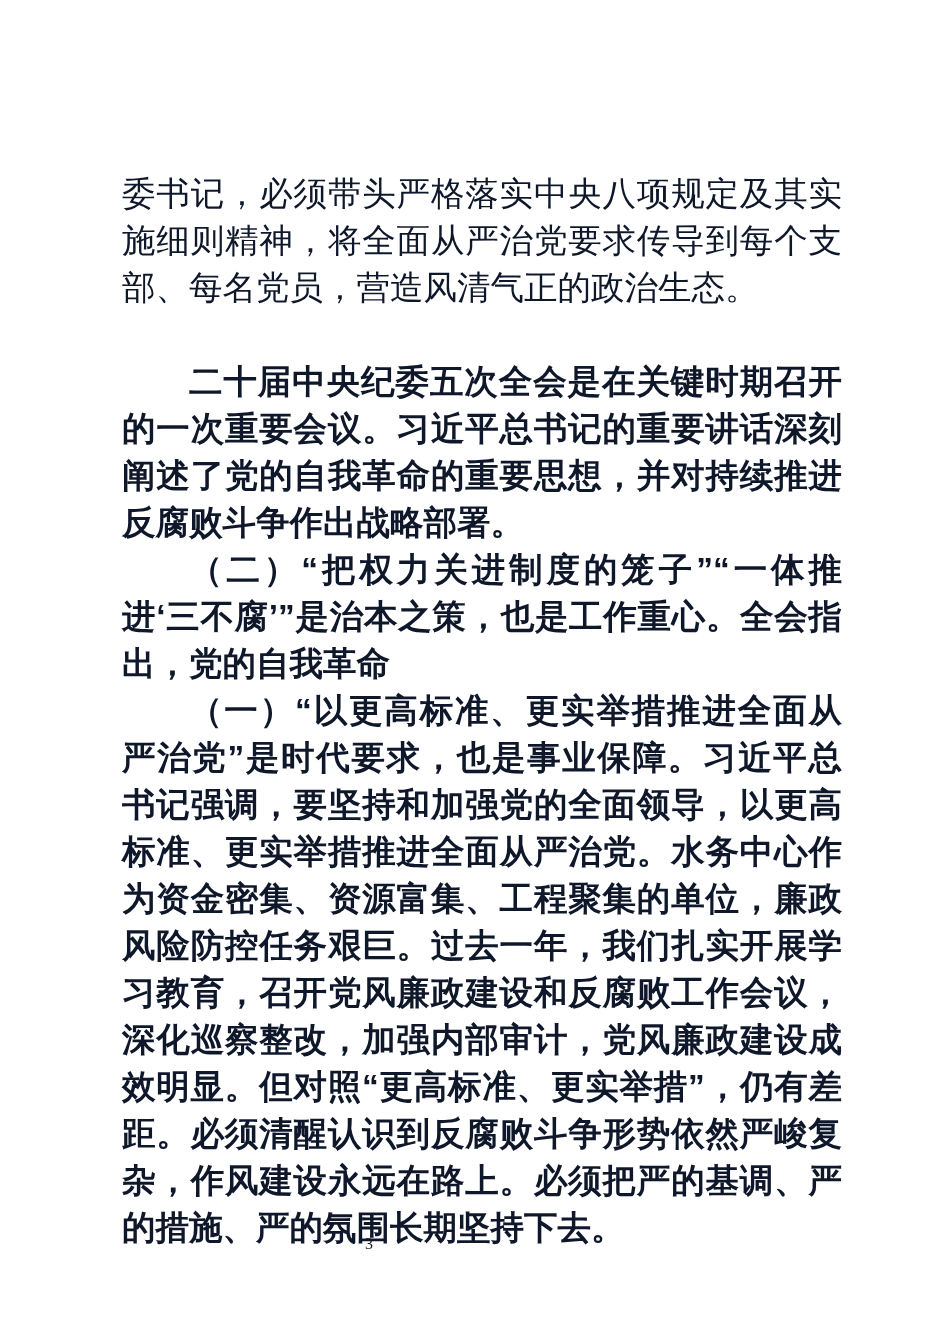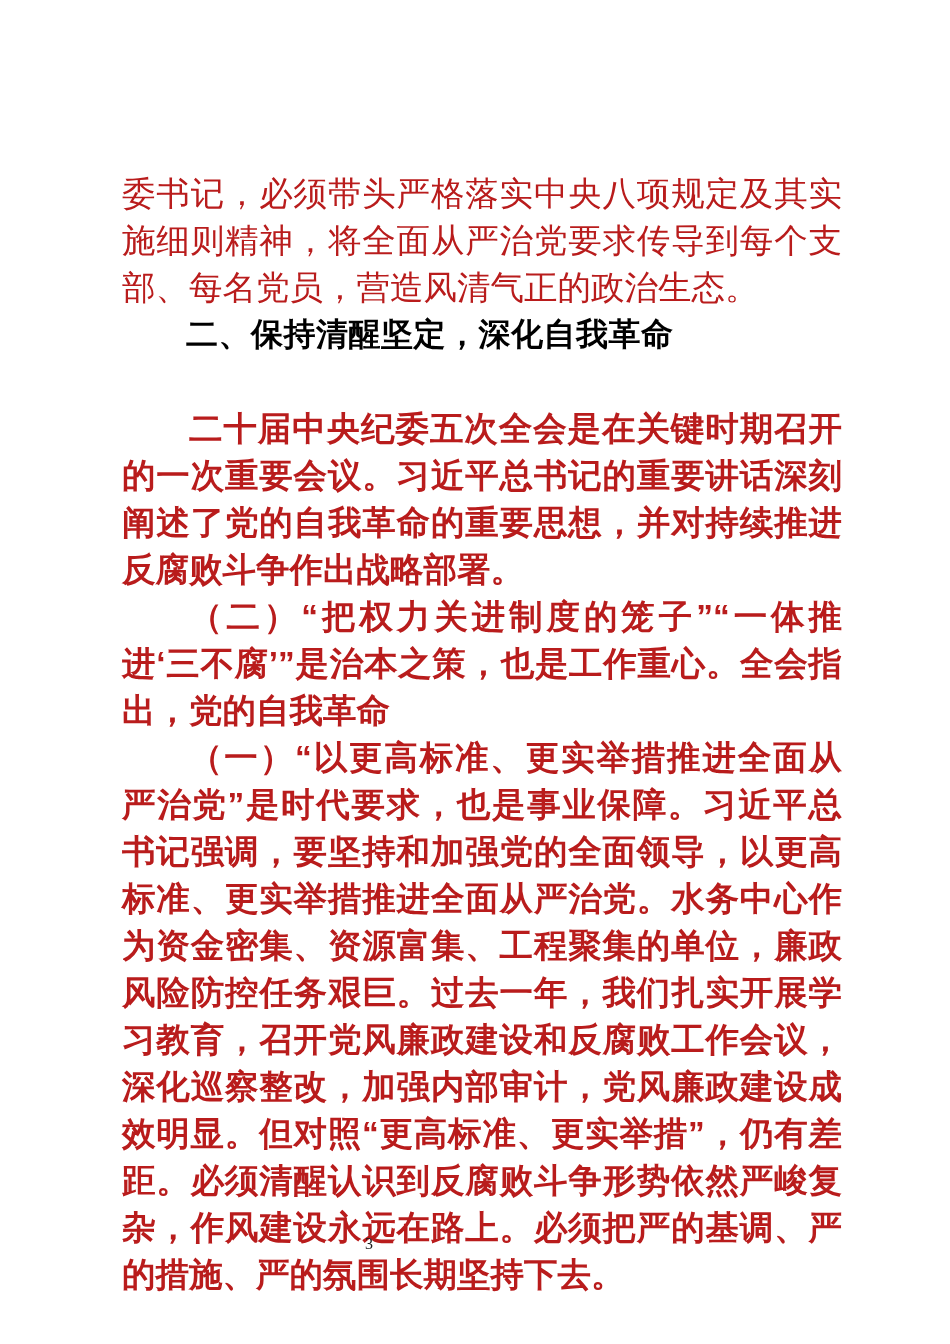--- a/index.html
+++ b/index.html
@@ -29,21 +29,21 @@
   }
   .para {
     margin: 0;
     font-size: 33.5px;
     line-height: 47px;
     text-align: justify;
     text-justify: inter-character;
     letter-spacing: 0px;
     word-break: break-all;
     font-weight: 400;
-    color: #b91c1c;
+    color: #0f172a;
   }
   .para.indent {
     text-indent: 2em;
     font-weight: bold;
   }
   .heading {
     margin: 0;
     font-size: 32px;
     line-height: 47px;
     text-indent: 2em;
@@ -72,21 +72,20 @@
 </style>
 </head>
 <body>
 
 <div class="page">
 
   <div class="text-column">
 
     <p class="para">委书记，必须带头严格落实中央八项规定及其实施细则精神，将全面从严治党要求传导到每个支部、每名党员，营造风清气正的政治生态。</p>
 
-    <p class="heading">二、保持清醒坚定，深化自我革命</p>
 
     <div class="blank-line">&nbsp;</div>
 
     <p class="para indent">二十届中央纪委五次全会是在关键时期召开的一次重要会议。习近平总书记的重要讲话深刻阐述了党的自我革命的重要思想，并对持续推进反腐败斗争作出战略部署。</p>
 
     <p class="para indent">（二）“把权力关进制度的笼子”“一体推进‘三不腐’”是治本之策，也是工作重心。全会指出，党的自我革命</p>
 
     <p class="para indent">（一）“以更高标准、更实举措推进全面从严治党”是时代要求，也是事业保障。习近平总书记强调，要坚持和加强党的全面领导，以更高标准、更实举措推进全面从严治党。水务中心作为资金密集、资源富集、工程聚集的单位，廉政风险防控任务艰巨。过去一年，我们扎实开展学习教育，召开党风廉政建设和反腐败工作会议，深化巡察整改，加强内部审计，党风廉政建设成效明显。但对照“更高标准、更实举措”，仍有差距。必须清醒认识到反腐败斗争形势依然严峻复杂，作风建设永远在路上。必须把严的基调、严的措施、严的氛围长期坚持下去。</p>
 
   </div>

